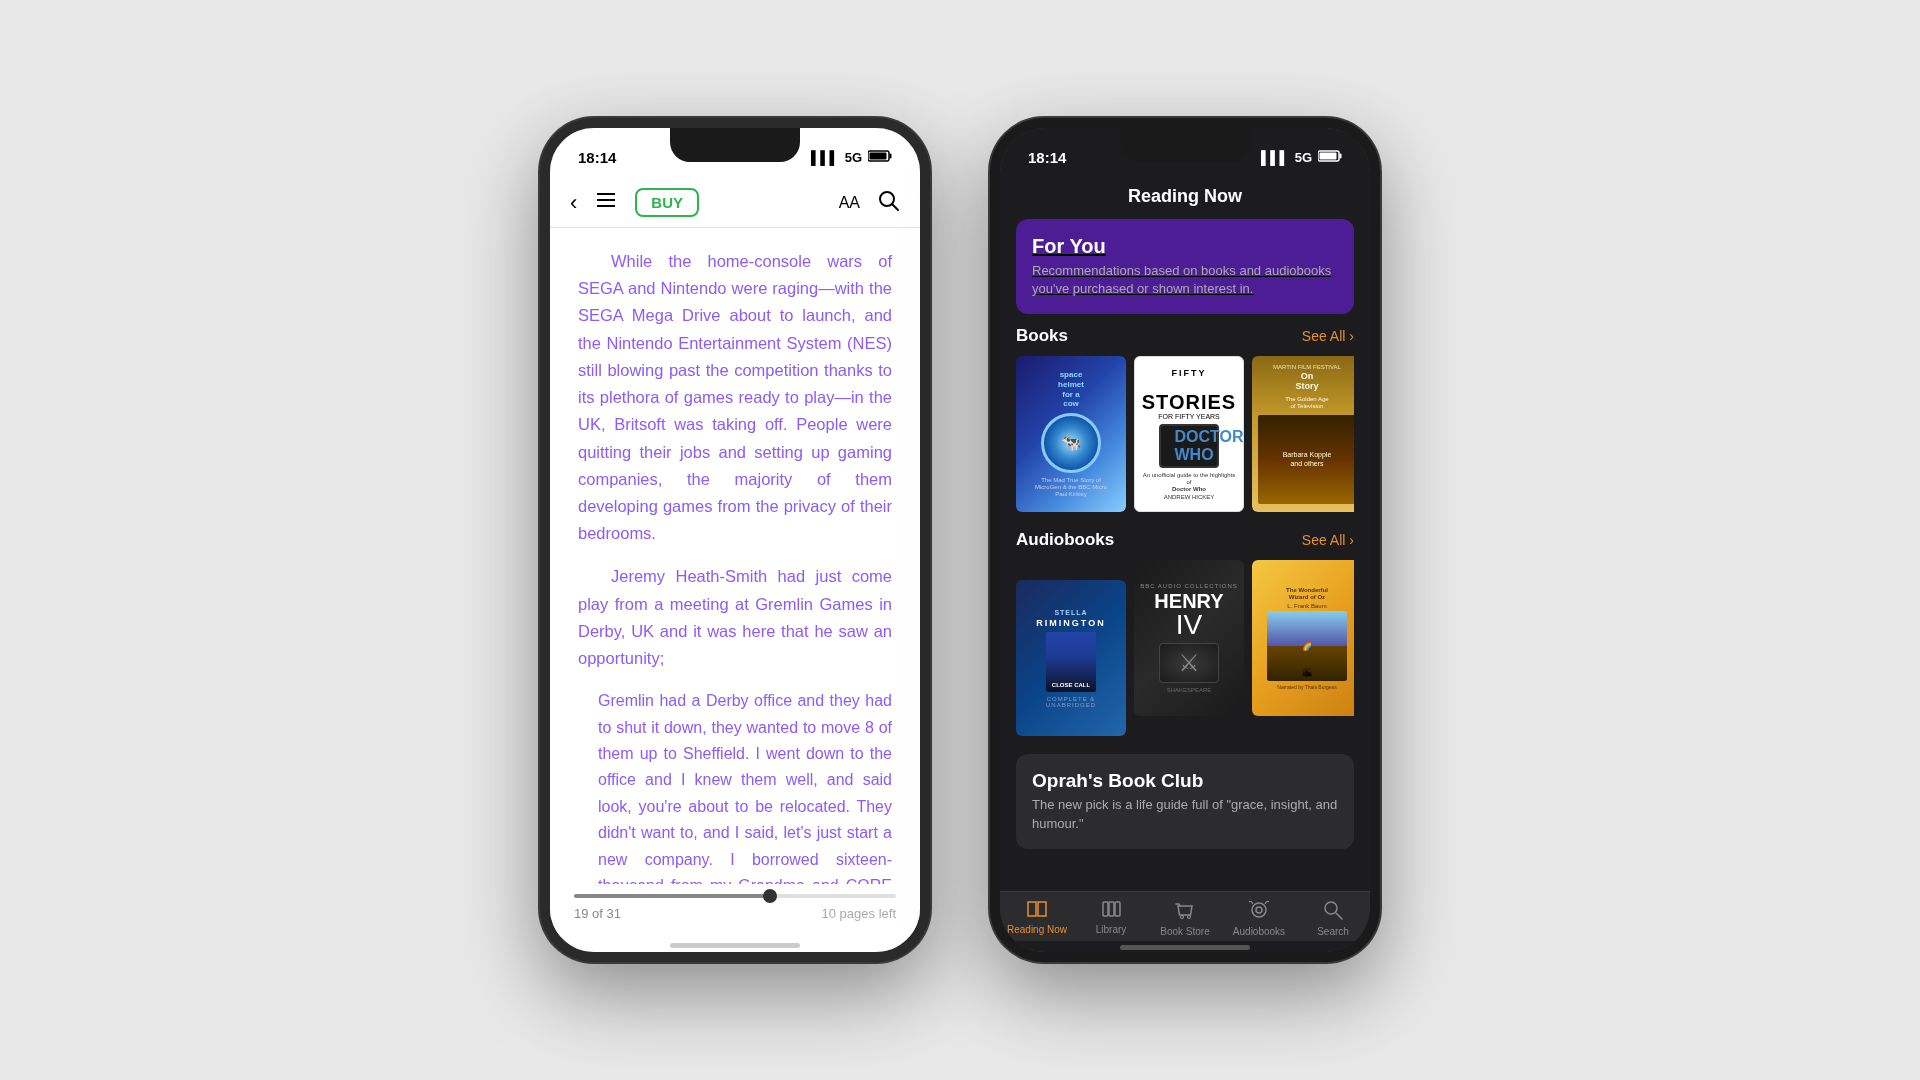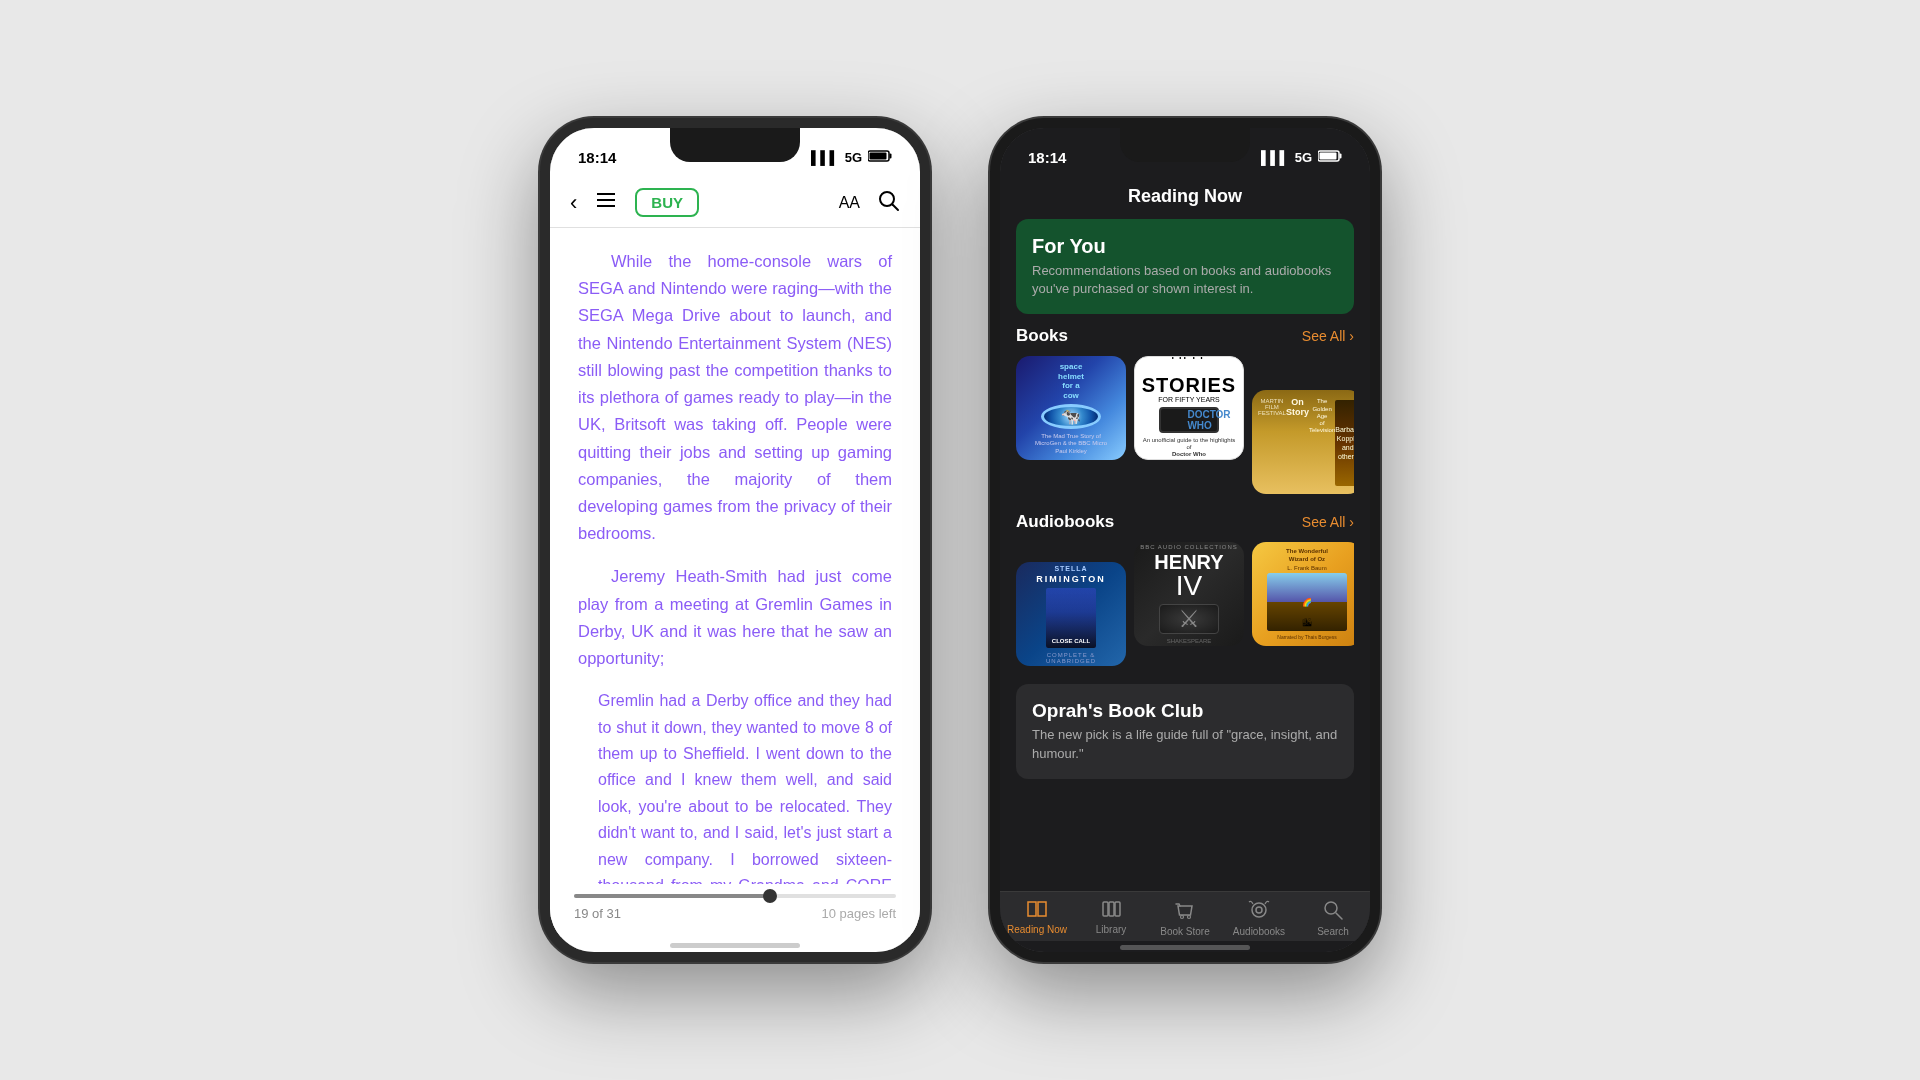--- a/index.html
+++ b/index.html
@@ -215,24 +215,25 @@
       color: #fff;
     }
 
     .rn-scroll {
       flex: 1;
       overflow: hidden;
       padding: 0 0 4px;
     }
 
     .rn-section {
-      background: #14532d;
+      background: #4c1d95;
       margin: 0 16px 12px;
       border-radius: 12px;
       padding: 16px;
+      text-decoration: underline;
     }
 
     .rn-section-title {
       font-size: 20px;
       font-weight: 700;
       color: #fff;
       margin-bottom: 4px;
     }
 
     .rn-section-desc {
@@ -265,22 +266,22 @@
     }
 
     .books-row {
       display: flex;
       gap: 8px;
       overflow: hidden;
     }
 
     .book-cover {
       width: 110px;
-      height: 104px;
-      border-radius: 14px;
+      height: 156px;
+      border-radius: 6px;
       overflow: hidden;
       flex-shrink: 0;
     }
 
     
     .book-space-helmet {
       background: linear-gradient(135deg, #1a1a6e 0%, #2244aa 40%, #4488dd 70%, #88ccff 100%);
       display: flex;
       flex-direction: column;
       align-items: center;
@@ -295,24 +296,23 @@
       flex-direction: column;
       align-items: center;
       justify-content: center;
       padding: 6px;
       border: 1px solid #ddd;
     }
 
     .book-on-story {
       background: linear-gradient(160deg, #8B6914 0%, #c49a2a 30%, #e8b84b 60%, #f5d060 100%);
       display: flex;
-      flex-direction: row;
+      flex-direction: column;
       padding: 6px;
       position: relative;
-      margin-top: 34px;
     }
 
     
     .audio-stella {
       background: linear-gradient(135deg, #1a3a6e 0%, #2255aa 60%, #4477cc 100%);
       display: flex;
       align-items: center;
       justify-content: center;
       padding: 4px;
     }
@@ -512,21 +512,21 @@
               <div style="font-size:16px;">🐄</div>
             </div>
             <div style="font-size:6px; color:#cce; text-align:center; margin-top:4px; line-height:1.2;">The Mad True Story of<br>MicroGen &amp; the BBC Micro<br>Paul Kirkley</div>
           </div>
 
           <div class="book-cover book-fifty-stories">
             <div style="font-size:9px; color:#000; font-weight:700; text-align:center; letter-spacing:2px; margin-bottom:14px;">FIFTY</div>
             <div style="font-size:20px; color:#000; font-weight:900; text-align:center; letter-spacing:1px; line-height:1;">STORIES</div>
             <div style="font-size:7px; color:#000; text-align:center; font-weight:300; margin-top:1px;">FOR FIFTY YEARS</div>
             <div style="width:60px; height:44px; background:#1a1a1a; border-radius:4px; margin:4px auto; display:flex; align-items:center; justify-content:center; border:2px solid #333;">
-              <div style="font-size:10px; color:#4488cc; font-weight:700;margin-left:40px;">DOCTOR<br>WHO</div>
+              <div style="font-size:16px; color:#4488cc; font-weight:700;margin-left:40px;">DOCTOR<br>WHO</div>
             </div>
             <div style="font-size:6px; color:#333; text-align:center; line-height:1.2;">An unofficial guide to the highlights of<br><strong>Doctor Who</strong><br>ANDREW HICKEY</div>
           </div>
 
           <div class="book-cover book-on-story" style="background: linear-gradient(180deg, #8B6914 0%, #c49a2a 40%, #e8c060 100%); padding:8px 6px;">
             <div style="font-size:6px; color:#fff8e0; text-align:center; font-weight:400; margin-bottom:2px; opacity:0.8;">MARTIN FILM FESTIVAL</div>
             <div style="font-size:9px; color:#fff8e0; text-align:center; font-weight:700; line-height:1.1; margin-bottom:4px;">On<br>Story</div>
             <div style="font-size:6px; color:#fff8e0; text-align:center; font-weight:300; line-height:1.2; margin-bottom:2px;">The Golden Age<br>of Television</div>
             <div style="flex:1; background: linear-gradient(180deg, #332200 0%, #663300 50%, #996600 100%); border-radius:2px; margin-top:2px; display:flex; align-items:center; justify-content:center;">
               <div style="font-size:7px; color:#ffd; text-align:center; line-height:1.3;">Barbara Kopple<br>and others</div>

